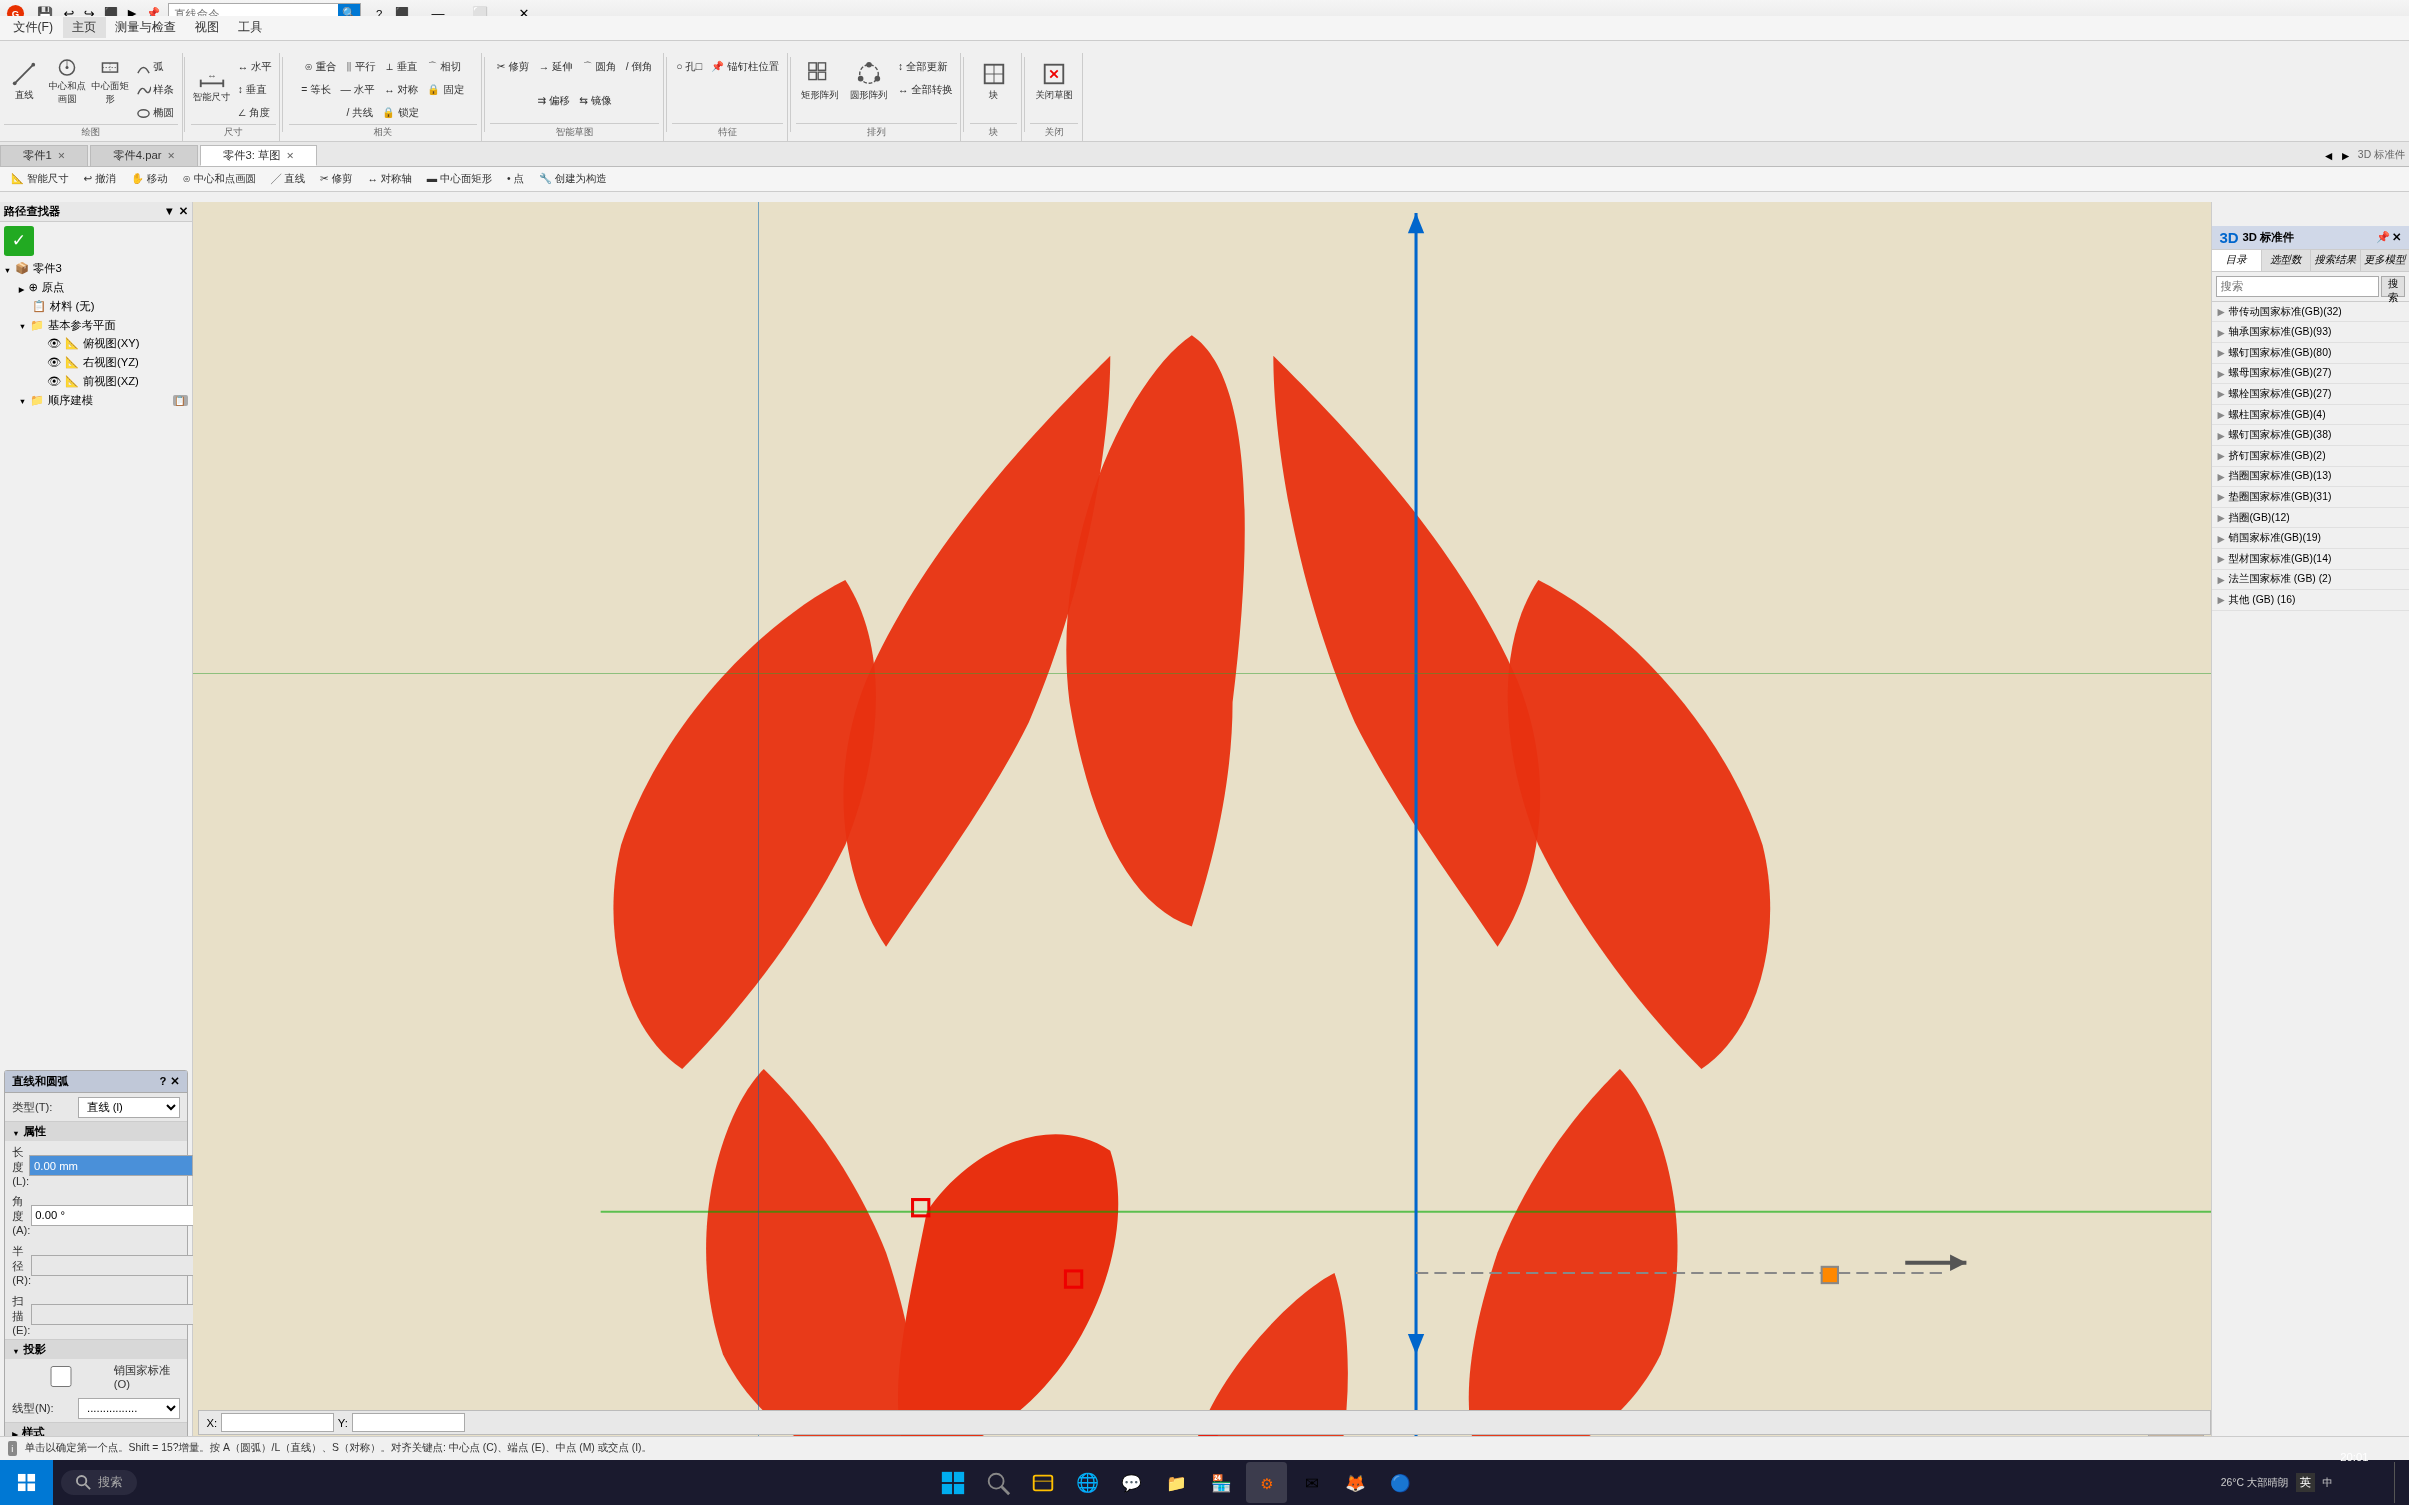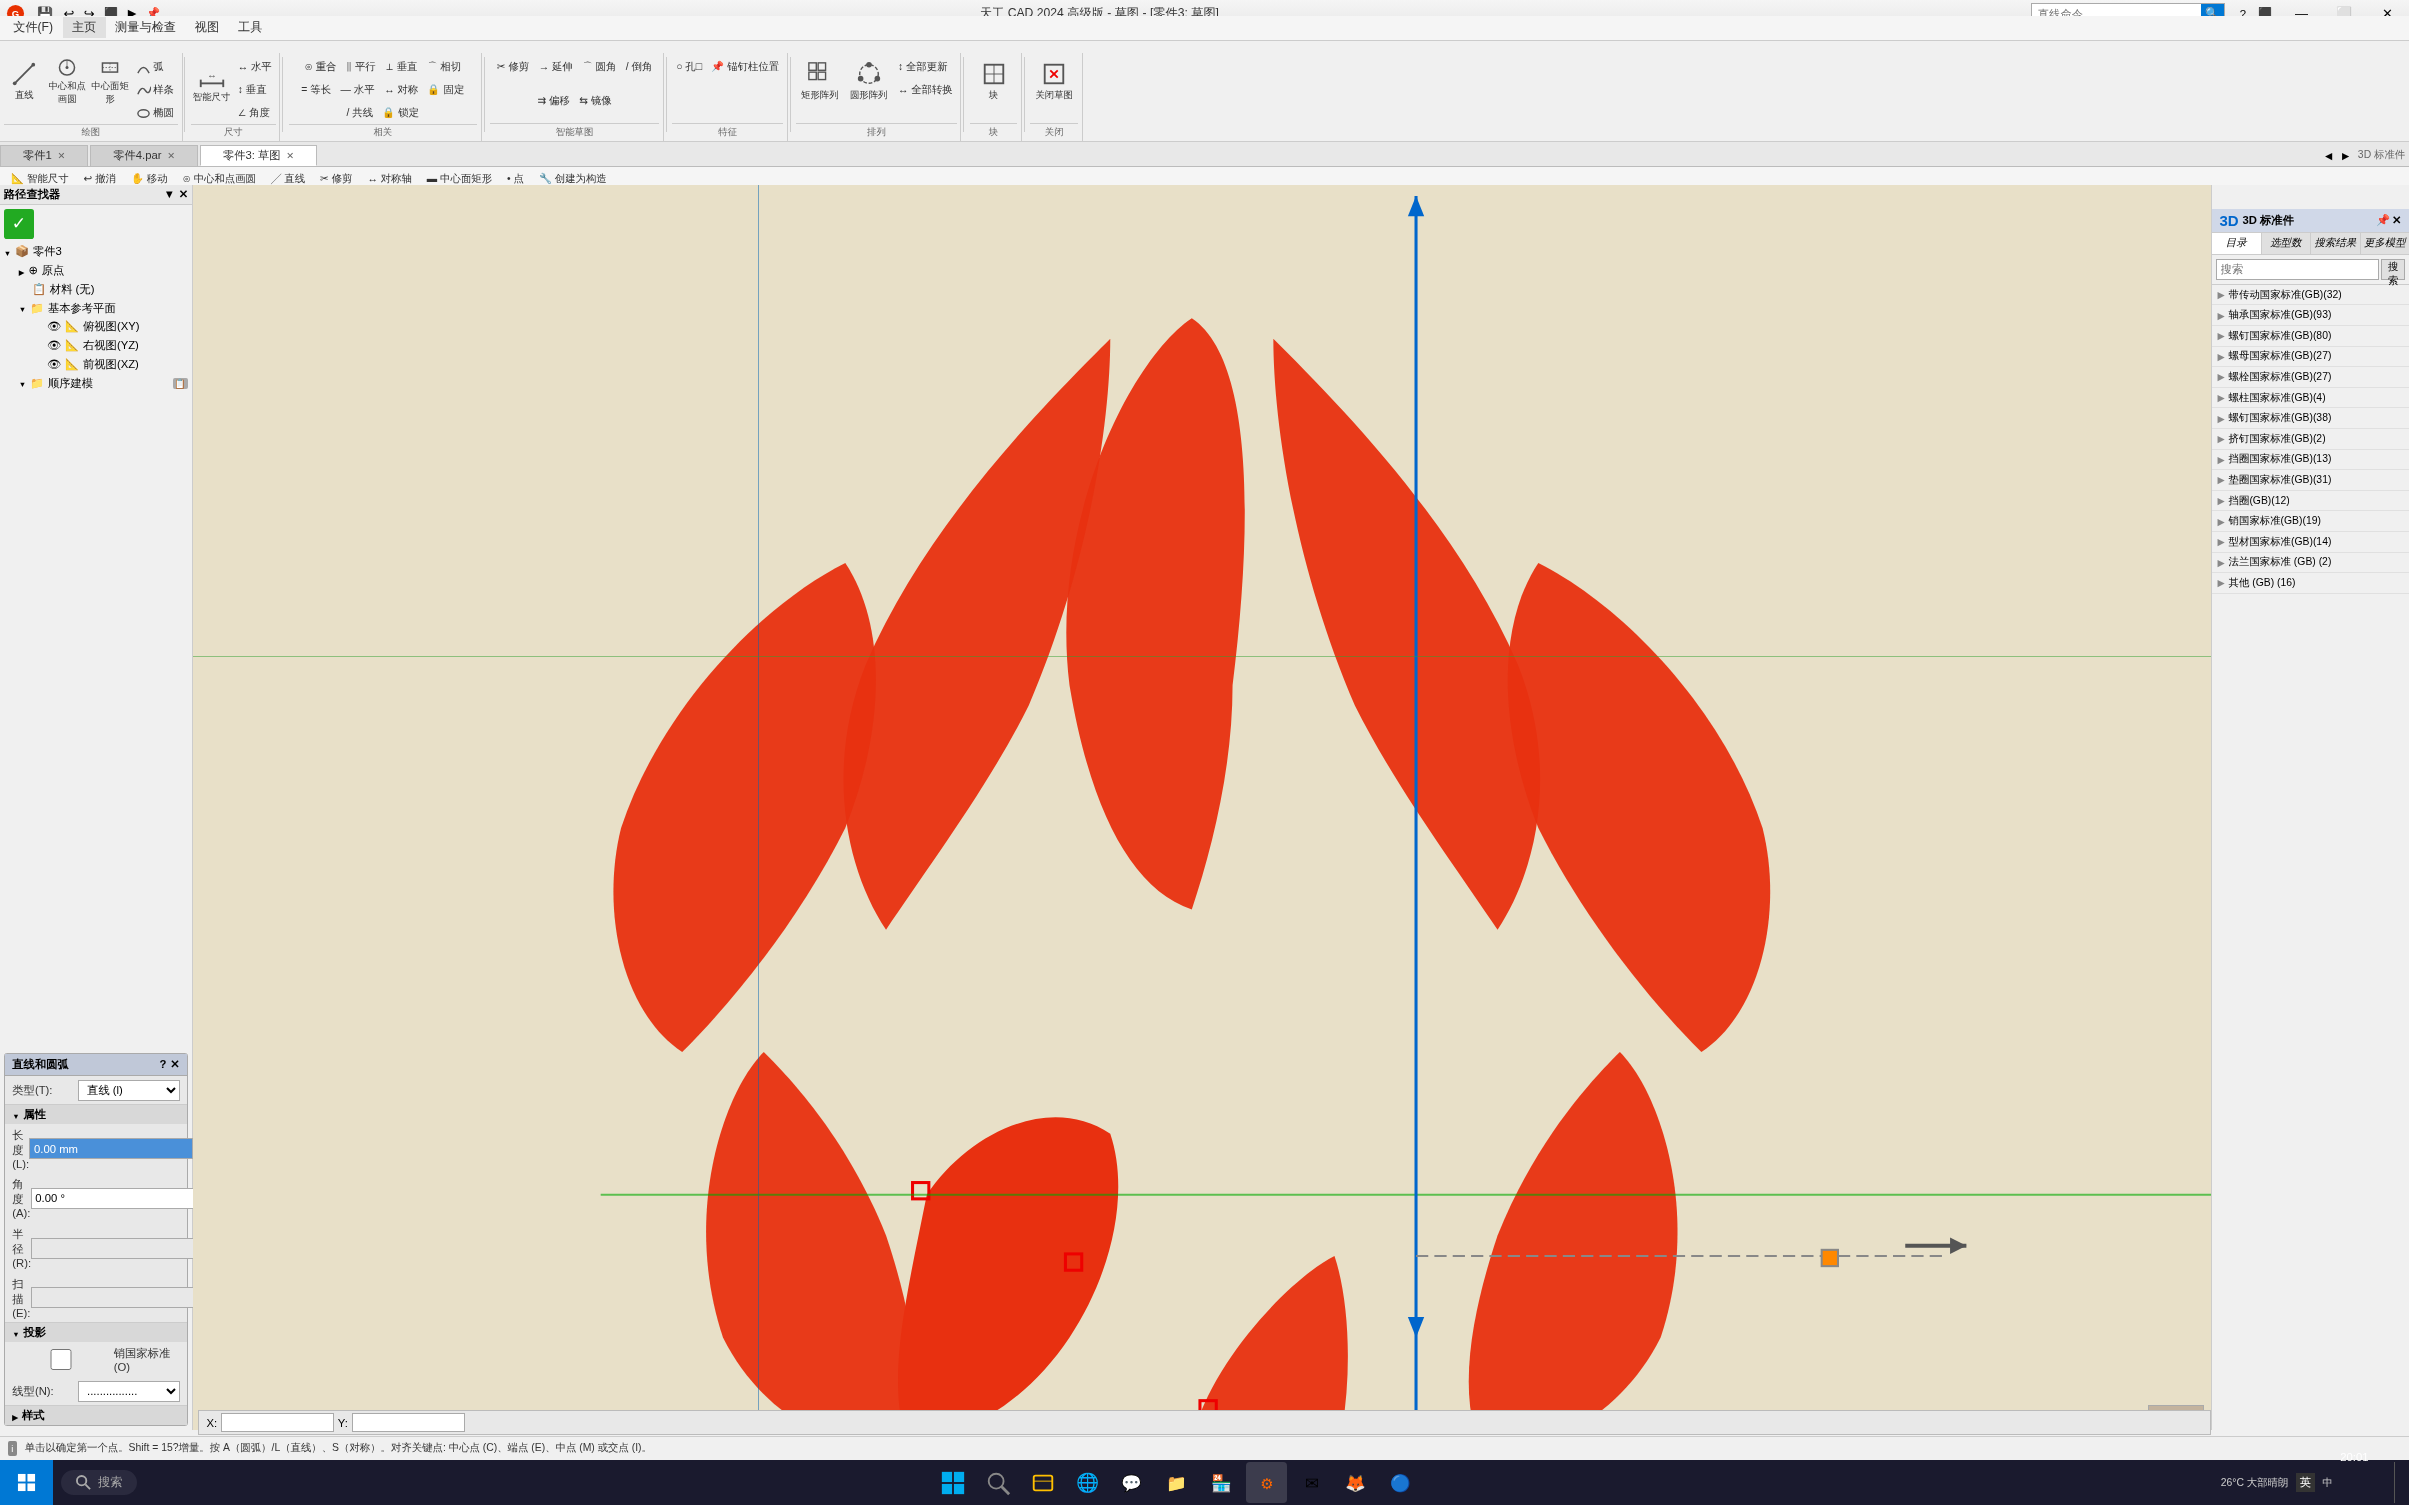--- a/index.html
+++ b/index.html
@@ -240,21 +240,20 @@
     </svg>
   </div>
   <div class="quick-access">
     <div style="padding:1.9px 3.8px;cursor:pointer;font-size:13px;">💾</div>
     <div style="padding:1.9px 3.8px;cursor:pointer;font-size:13px;">↩</div>
     <div style="padding:1.9px 3.8px;cursor:pointer;font-size:13px;">↪</div>
     <div style="padding:1.9px 3.8px;cursor:pointer;font-size:11.3px;">⬛</div>
     <div style="padding:1.9px 3.8px;cursor:pointer;font-size:11.3px;">▶</div>
     <div style="padding:1.9px 3.8px;cursor:pointer;font-size:11.3px;">📌</div>
   </div>
-  <div class="title-text">天工 CAD 2024 高级版 - 草图 - [零件3: 草图]</div>
   <div id="title-search">
     <input type="text" placeholder="直线命令" style="">
     <button>🔍</button>
   </div>
   <div class="help-btns">
     <div class="help-btn">?</div>
     <div class="help-btn">⬛</div>
   </div>
   <div class="window-controls">
     <div class="win-btn">—</div>
@@ -474,21 +473,21 @@
   <div class="cmd-btn">✋ 移动</div>
   <div class="cmd-btn">⊙ 中心和点画圆</div>
   <div class="cmd-btn">╱ 直线</div>
   <div class="cmd-btn">✂ 修剪</div>
   <div class="cmd-btn">↔ 对称轴</div>
   <div class="cmd-btn">▬ 中心面矩形</div>
   <div class="cmd-btn">• 点</div>
   <div class="cmd-btn">🔧 创建为构造</div>
 </div>
 
-<div id="main" style="top: 185px; height: 1245px; position: absolute; left: 0px; width: 100%;">
+<div id="main" style="top: 202px; height: 1245px; position: absolute; left: 0px; width: 100%;">
 
   <div id="left-panel">
 
     <div id="path-finder">
       <span>路径查找器</span>
       <div style="display:flex;gap:3.8px;">
         <span style="cursor:pointer;">▼</span>
         <span style="cursor:pointer;">✕</span>
       </div>
     </div>

